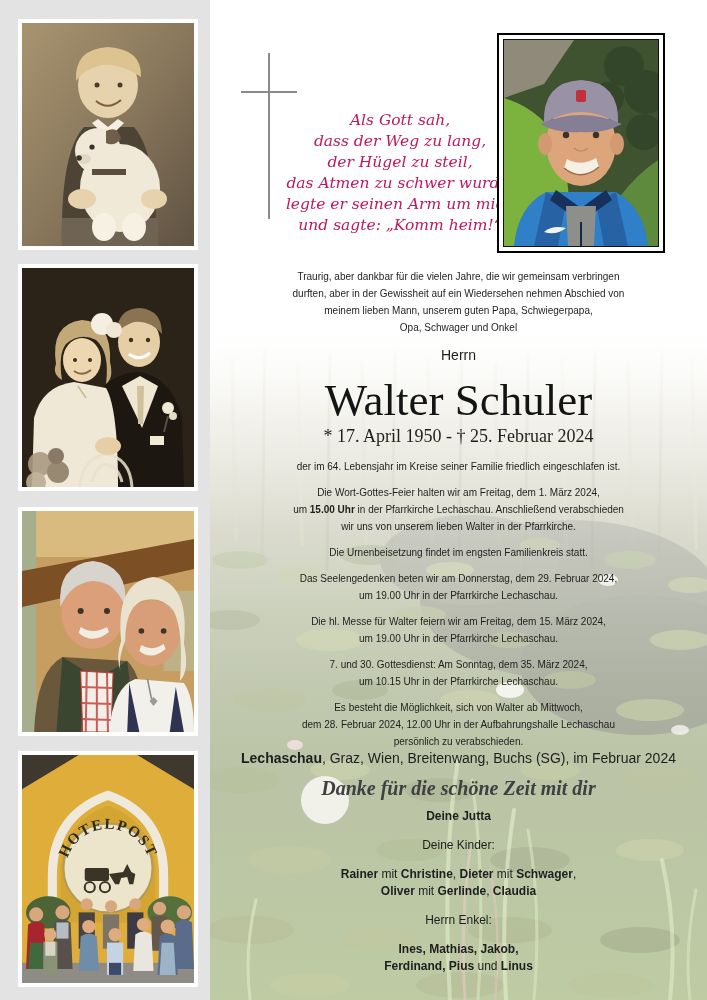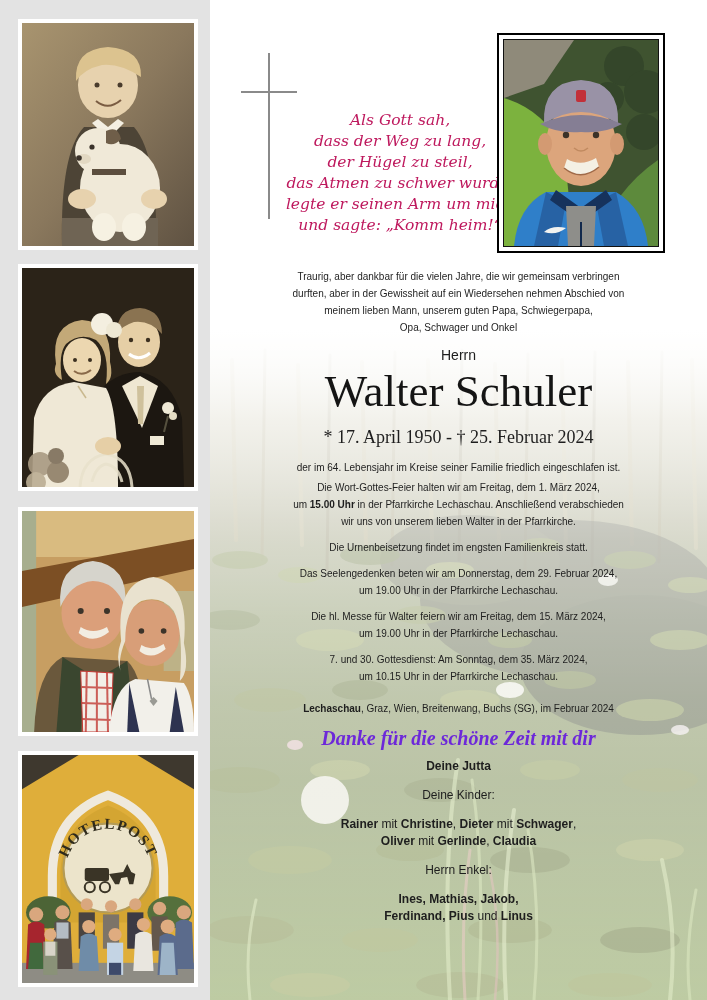--- a/index.html
+++ b/index.html
@@ -34,31 +34,31 @@
   }
   .portrait .inner{width:100%;height:100%;background:#fff;padding:4px;box-sizing:border-box;}
   .portrait .inner2{width:100%;height:100%;border:1px solid #111;box-sizing:border-box;}
   .portrait svg{display:block;width:100%;height:100%;}
   
   .flow{position:absolute;left:0;top:268px;width:497px;}
   .para{font-size:10px;line-height:17px;white-space:pre-line;margin:0;}
   .intro{margin-bottom:0;}
   .herrn{margin-top:11px;font-size:14px;}
   .name{
-    margin-top:3px;font-family:"Liberation Serif",serif;font-weight:400;
+    margin-top:12px;font-family:"Liberation Serif",serif;font-weight:400;
     font-size:45px;line-height:48px;color:#141414;
   }
-  .dates{margin-top:11px;font-family:"Liberation Serif",serif;font-size:18px;line-height:22px;}
+  .dates{margin-top:1px;font-family:"Liberation Serif",serif;font-size:18px;line-height:22px;}
   .ageline{margin-top:11px;}
   .svc{margin-top:9px;}
-  .svc-first{margin-top:3px;}
-  .places{margin-top:15px;font-size:10px;}
+  .svc-first{margin-top:9px;}
+  .places{font-size:14px;}
   .thanks{
     margin-top:9px;font-family:"Liberation Serif",serif;font-style:italic;font-weight:bold;
-    font-size:20px;line-height:24px;color:#6d28d9;
+    font-size:20px;line-height:24px;color:#404040;
   }
   .fam{margin-top:8px;font-size:12px;line-height:17px;white-space:pre-line;}
   .fam-tight{margin-top:0;text-align:center;}
   b{font-weight:bold;}
 </style>
 </head>
 <body>
 
 <div class="left-col">
 
@@ -438,20 +438,23 @@
       <p class="para svc svc-first"><span>Die Wort-Gottes-Feier halten wir am Freitag, dem 1. März 2024,
 um </span><b>15.00 Uhr</b><span> in der Pfarrkirche Lechaschau. Anschließend verabschieden
 wir uns von unserem lieben Walter in der Pfarrkirche.</span></p>
       <p class="para svc">Die Urnenbeisetzung findet im engsten Familienkreis statt.</p>
       <p class="para svc">Das Seelengedenken beten wir am Donnerstag, dem 29. Februar 2024,
 um 19.00 Uhr in der Pfarrkirche Lechaschau.</p>
       <p class="para svc">Die hl. Messe für Walter feiern wir am Freitag, dem 15. März 2024,
 um 19.00 Uhr in der Pfarrkirche Lechaschau.</p>
       <p class="para svc">7. und 30. Gottesdienst: Am Sonntag, dem 35. März 2024,
 um 10.15 Uhr in der Pfarrkirche Lechaschau.</p>
+      <p class="para svc">Es besteht die Möglichkeit, sich von Walter ab Mittwoch,
+dem 28. Februar 2024, 12.00 Uhr in der Aufbahrungshalle Lechaschau
+persönlich zu verabschieden.</p>
 
       <p class="para places"><b>Lechaschau</b><span>, Graz, Wien, Breitenwang, Buchs (SG), im Februar 2024</span></p>
       <div class="thanks">Danke für die schöne Zeit mit dir</div>
 
       <p class="fam" style="font-weight:bold">Deine Jutta</p>
       <p class="fam fam-tight">Deine Kinder:</p>
       <p class="fam fam-tight"><b>Rainer</b><span> mit </span><b>Christine</b><span>, </span><b>Dieter</b><span> mit </span><b>Schwager</b><span>,
 </span><b>Oliver</b><span> mit </span><b>Gerlinde</b><span>, </span><b>Claudia</b></p>
       <p class="fam fam-tight">Herrn Enkel:</p>
       <p class="fam fam-tight"><b>Ines, Mathias, Jakob,

